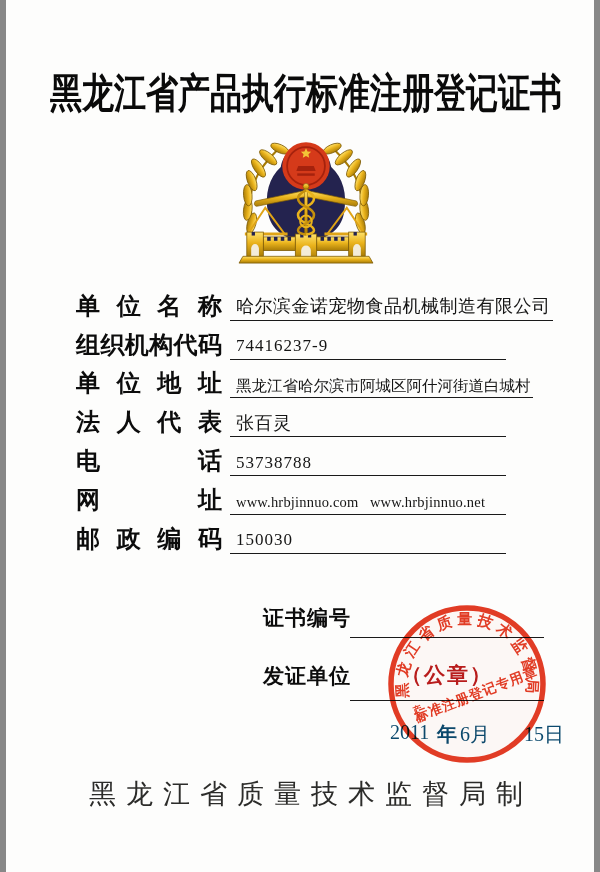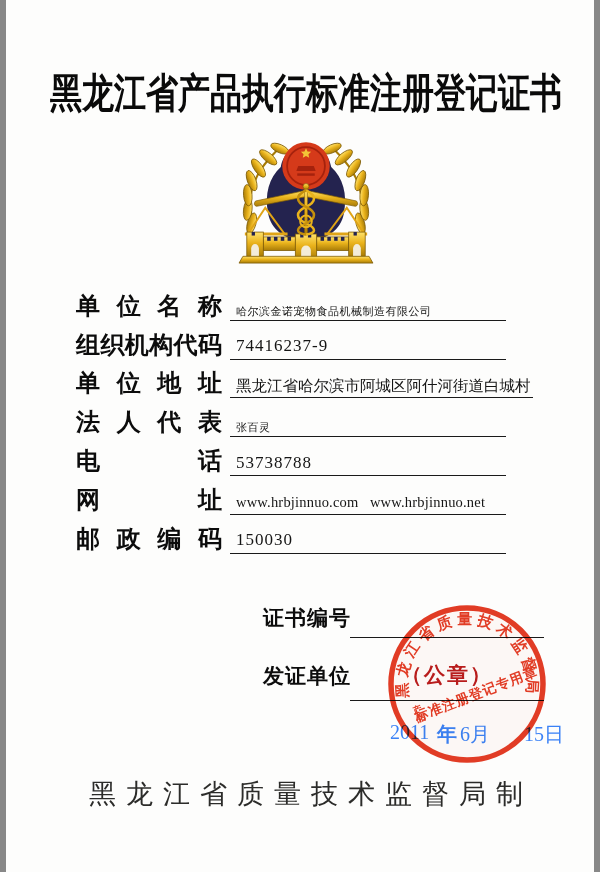--- a/index.html
+++ b/index.html
@@ -25,42 +25,42 @@
   .flabel {
     width:146px; flex:0 0 146px;
     font-size:24px; font-weight:700; line-height:1.25; color:#0c0c0c;
     text-align:justify; text-align-last:justify;margin-top:48px;
   }
   .fval-wrap {
     flex:1; margin-left:8px; border-bottom:1.6px solid #1a1a1a;
     padding:0 2px 2px 6px; min-height:24px;
     display:flex; align-items:flex-end;
   }
-  .fval { font-size:11px; line-height:1.2; color:#151515; white-space:pre; letter-spacing:0.5px; }
+  .fval { font-size:18px; line-height:1.2; color:#151515; white-space:pre; letter-spacing:0.5px; }
   .fval.v-num { font-size:17px; letter-spacing:1px; }
   .fval.v-url { font-size:14.5px; letter-spacing:0.2px; }
   .fval.v-cn-long { font-size:15.5px; letter-spacing:0px; }
   
   .certno-label, .issuer-label {
     position:absolute; left:257px; font-size:21px; font-weight:700;
     letter-spacing:1px; color:#0c0c0c; white-space:nowrap;
   }
   .certno-label { top:604px; }
   .issuer-label { top:662px; }
   .certno-line, .issuer-line {
     position:absolute; left:344px; width:194px; border-top:1.6px solid #1a1a1a;
   }
   .certno-line { top:637px; }
   .issuer-line { top:700px; }
   .issuer-value {
     position:absolute; left:344px; top:661px; width:194px; text-align:center;
     font-size:21px; font-weight:700; letter-spacing:2px; color:#b91c1c;
   }
   .date-row { position:absolute; top:721px; left:0; width:600px; height:26px; font-weight:600; }
-  .date-row span { position:absolute; top:0; font-size:20px; color:#3b82f6; }
+  .date-row span { position:absolute; top:0; font-size:20px; color:#0c4a6e; }
   .d-year  { left:384px; font-weight:500; }
   .d-ylab  { left:431px; }
   .d-month { left:454px; font-weight:400; }
   .d-day   { left:518px; font-weight:400; }
   
   .seal-wrap {
     position:absolute; left:379px; top:602px; width:164px; height:164px;
     mix-blend-mode:multiply; opacity:0.95; pointer-events:none;
   }
   

